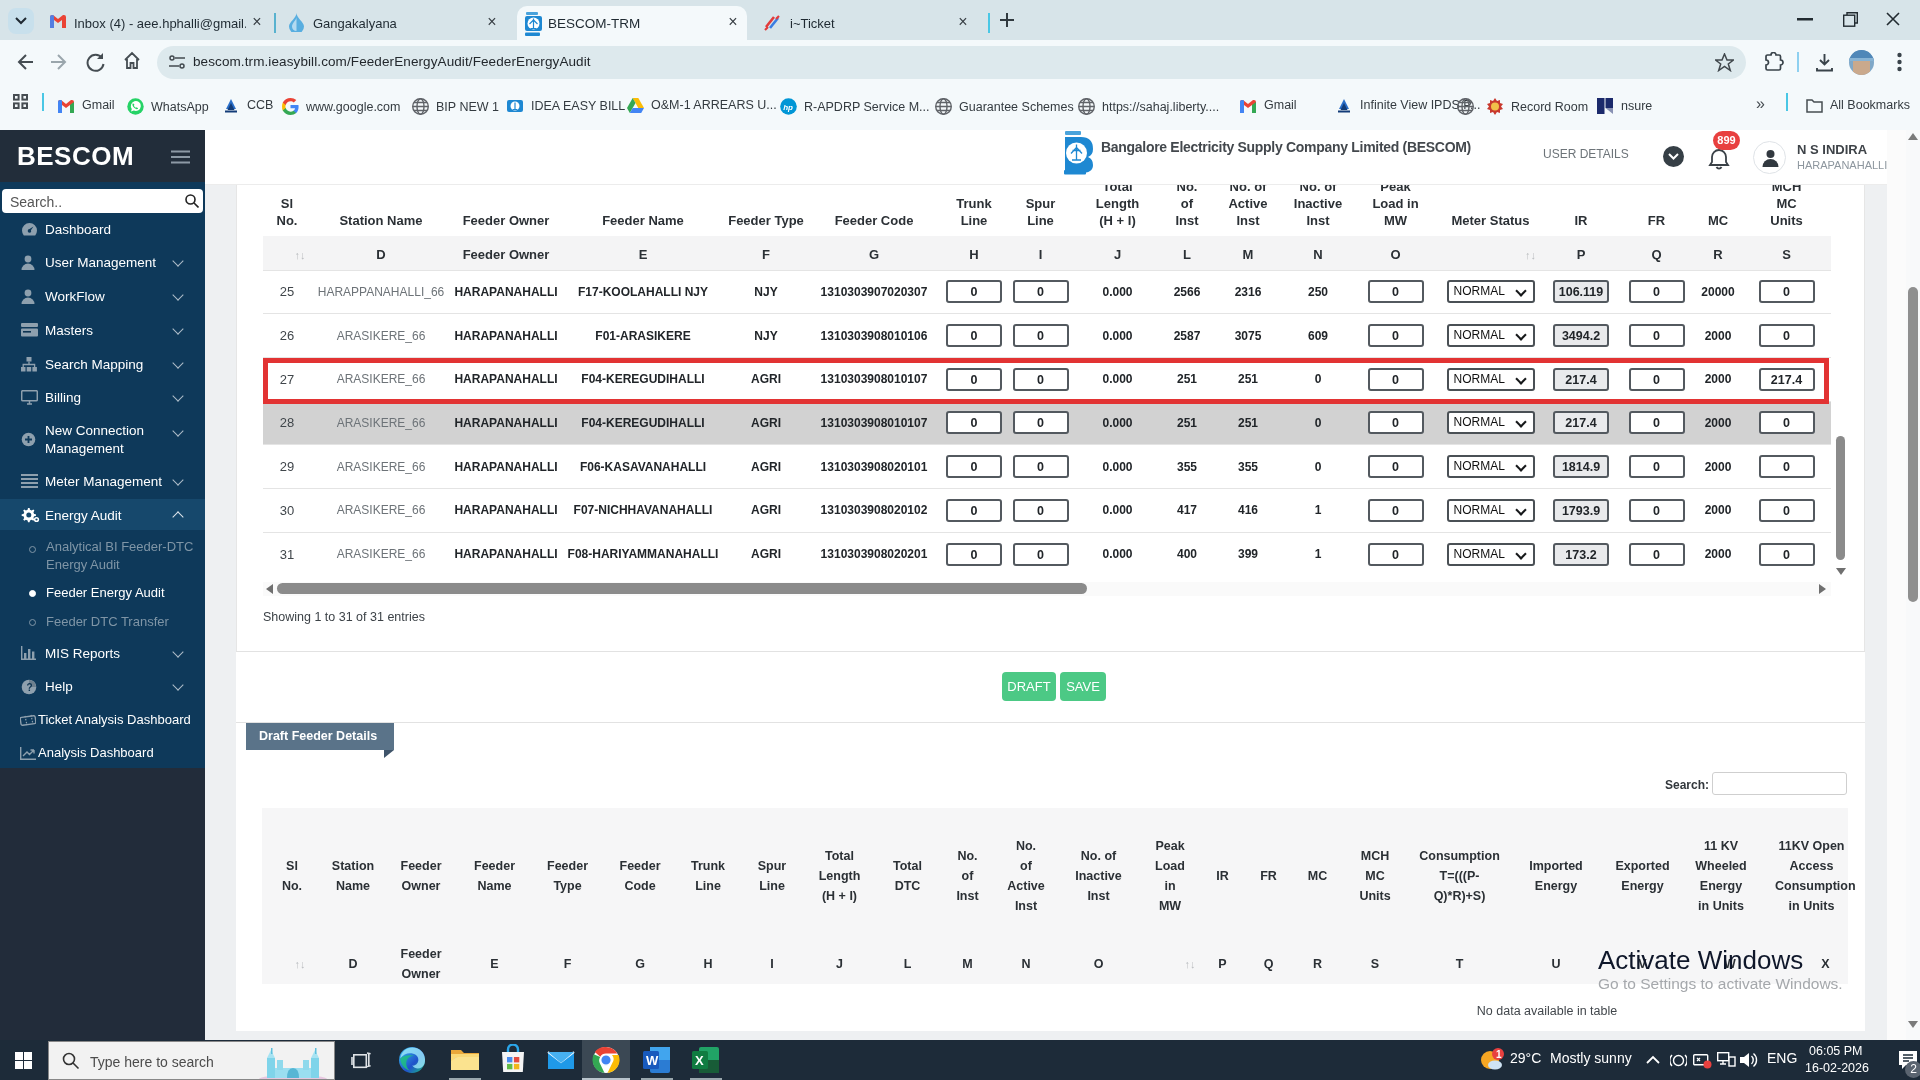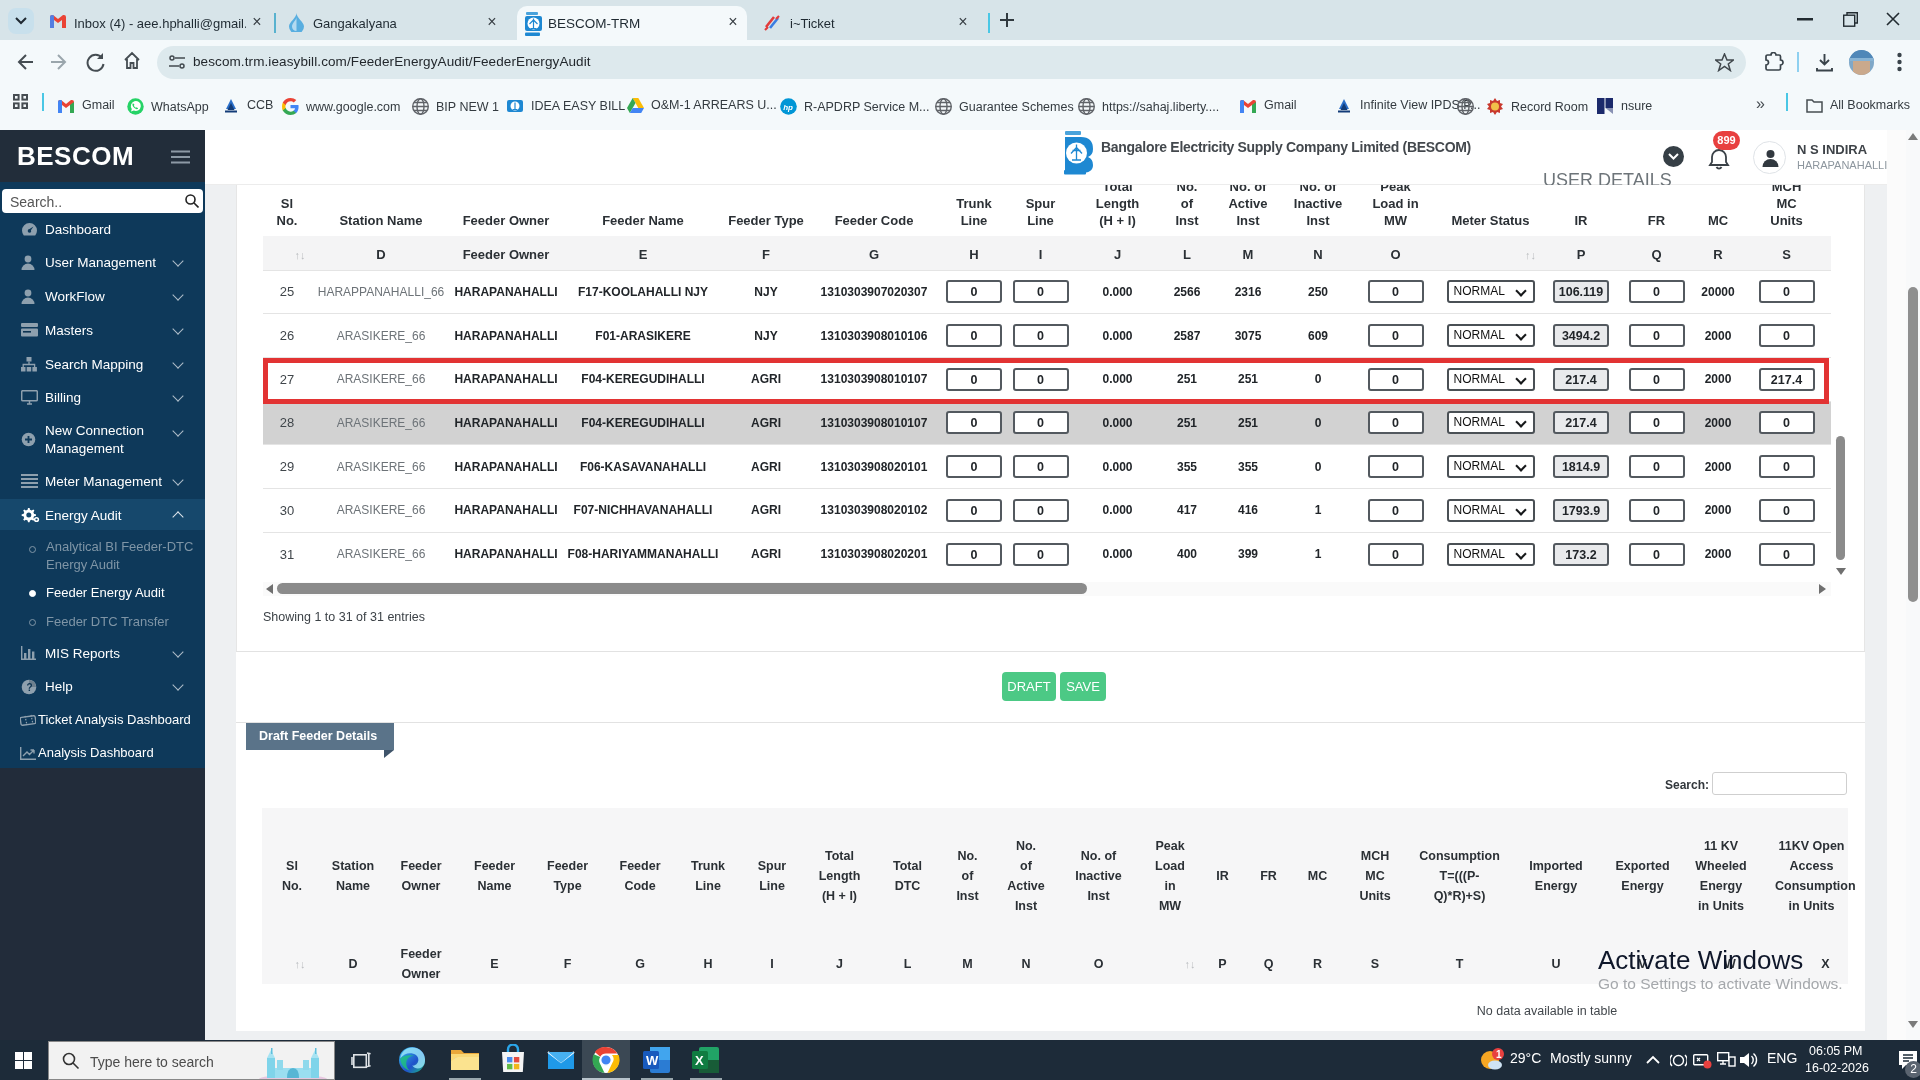--- a/index.html
+++ b/index.html
@@ -36,21 +36,21 @@
 .mi .txt { position:absolute; left:45px; top:0; }
 .mi .chev { position:absolute; left:174px; top:3px; width:8px; height:8px; border-right:1.6px solid #aebdc9; border-bottom:1.6px solid #aebdc9; transform:rotate(45deg); }
 .mi .chevup { position:absolute; left:174px; top:6px; width:8px; height:8px; border-right:1.6px solid #dfe6ec; border-bottom:1.6px solid #dfe6ec; transform:rotate(-135deg); }
 #mi-active { position:absolute; left:0; top:369px; width:205px; height:31px; background:#16486c; }
 .smi { position:absolute; left:46px; color:#7f95a6; font-size:13px; }
 .smi .dot { position:absolute; left:-17px; top:5px; width:7px; height:7px; border:1.4px solid #7f95a6; border-radius:50%; }
 
 
 #hdr { position:absolute; left:205px; top:0; width:1701px; height:55px; background:#fff; border-bottom:1px solid #ececec; }
 #hdr .title { position:absolute; left:896px; top:9px; font-size:14px; letter-spacing:-0.3px; font-weight:bold; color:#43484d; }
-#hdr .ud { position:absolute; left:1338px; top:17px; font-size:18px; color:#6d7479;margin-top:23px; }
+#hdr .ud { position:absolute; left:1338px; top:17px; font-size:12px; color:#6d7479; }
 #hdr .nm { position:absolute; left:1592px; top:12px; font-size:13px; font-weight:bold; color:#3e4348; }
 #hdr .sub { position:absolute; left:1592px; top:29px; font-size:11px; color:#8d969e; }
 
 
 #card1 { position:absolute; left:236px; top:55px; width:1629px; height:466px; background:#fff; border-left:1px solid #e6e6e6; border-right:1px solid #e6e6e6; overflow:hidden; }
 #btnrow { position:absolute; left:236px; top:521px; width:1629px; height:71px; background:#fff; border-top:1px solid #e2e2e2; }
 .gbtn { position:absolute; top:20px; height:29px; background:#4cc985; color:#fff; font-size:13px; border-radius:4px; text-align:center; line-height:29px; }
 #card2 { position:absolute; left:236px; top:592px; width:1629px; height:309px; background:#fff; border-top:1px solid #e2e2e2; }
 #rightgutter { position:absolute; left:1887px; top:0; width:19px; height:910px; background:#fbfbfb; }
 

